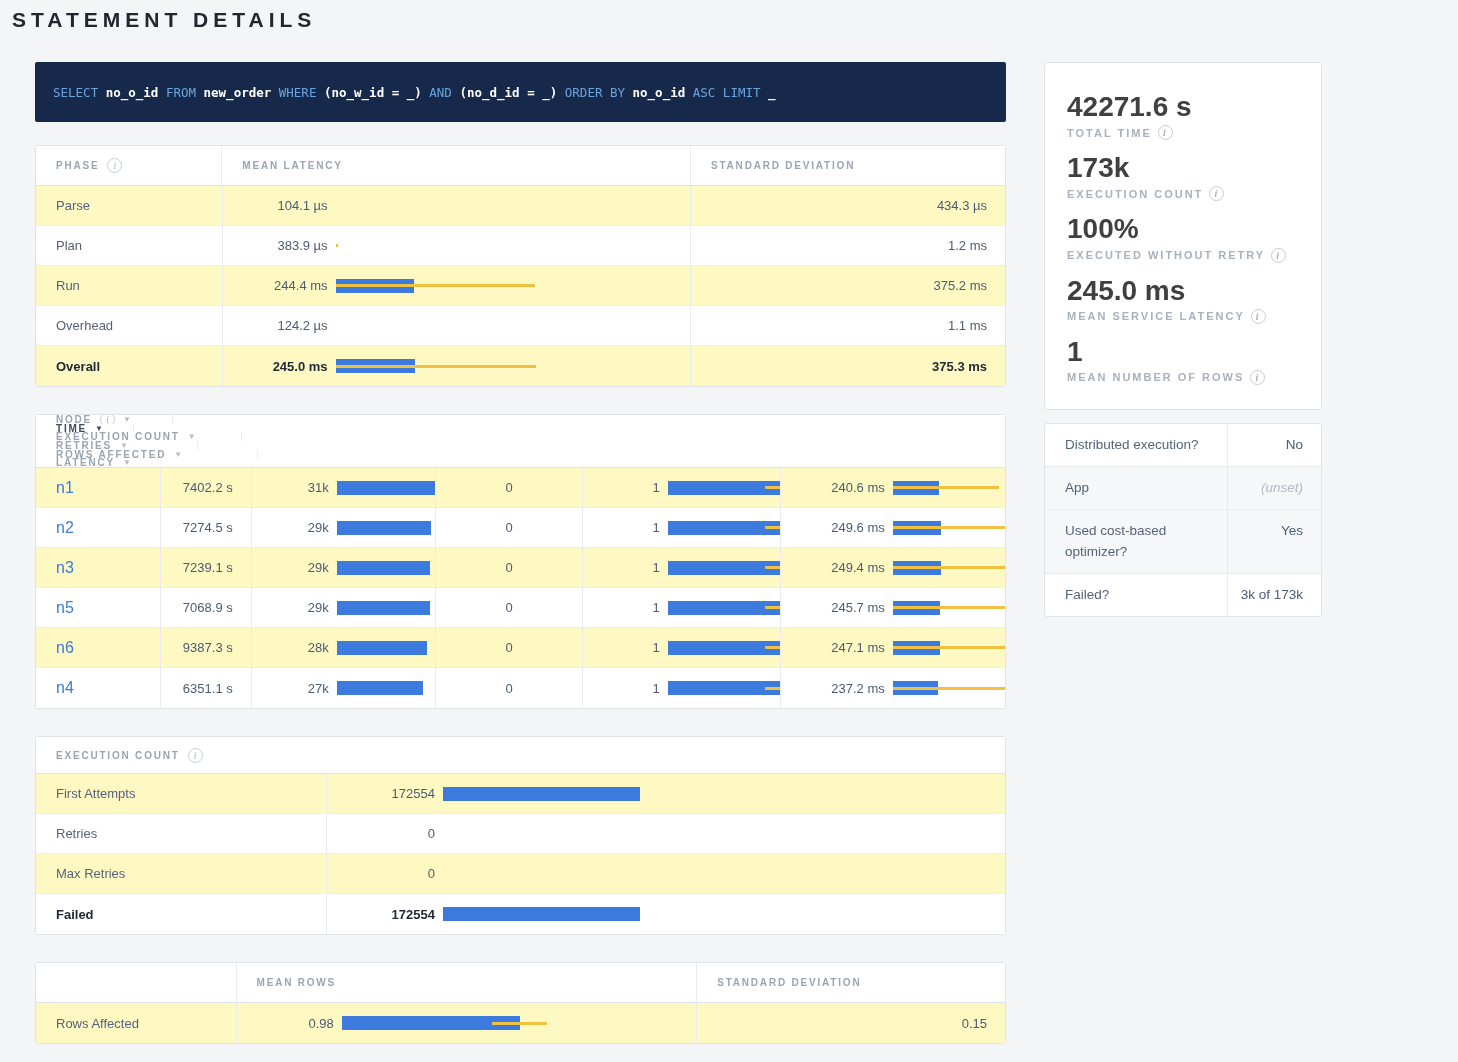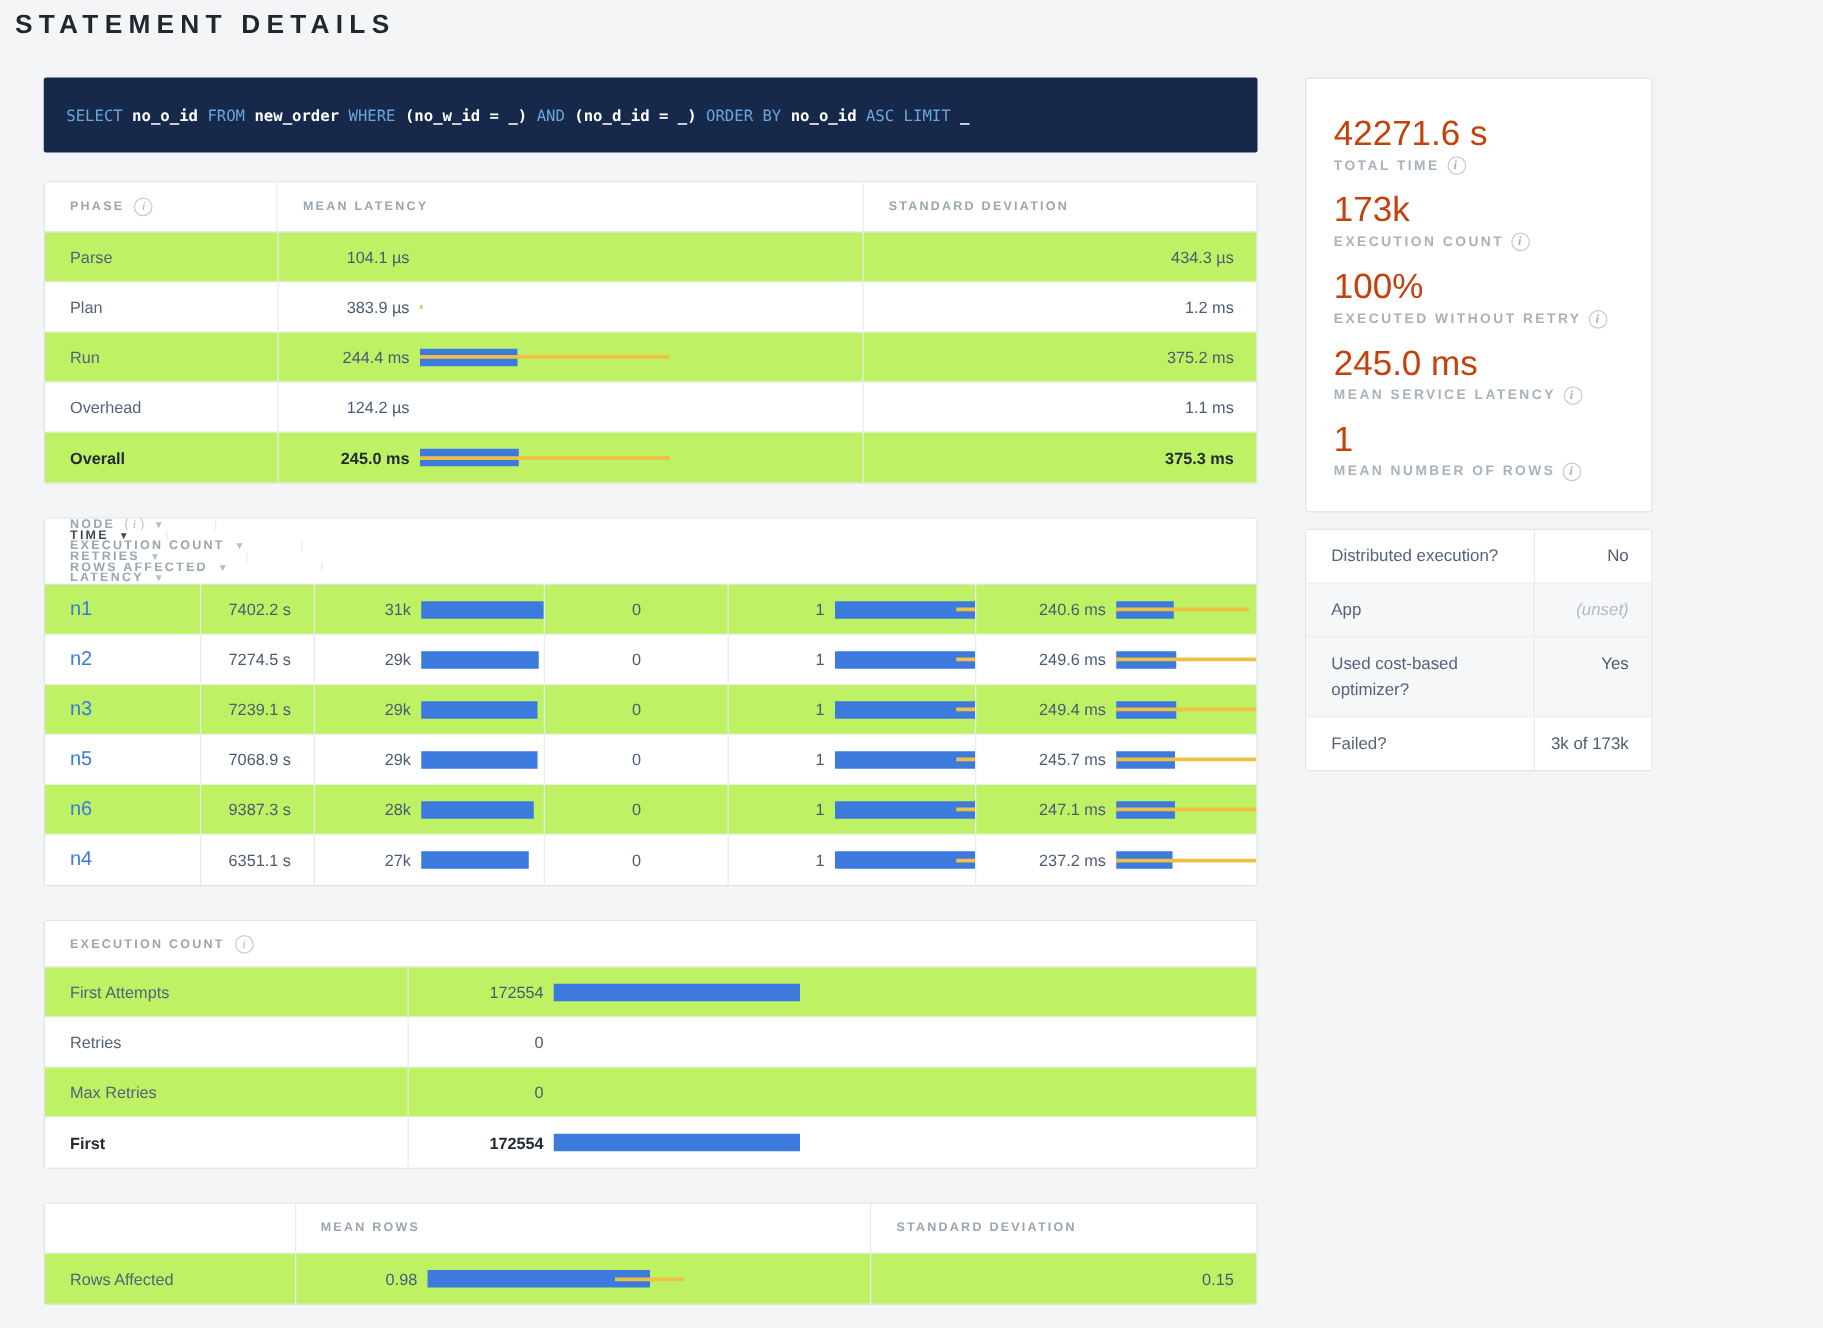--- a/index.html
+++ b/index.html
@@ -14,21 +14,21 @@
   .sql-box { background:var(--sql-bg,#16294b); border-radius:2px; height:60px; display:flex; align-items:center;
              padding:0 18px; font-family:"DejaVu Sans Mono","Liberation Mono",monospace; font-size:12.5px; margin-bottom:23px; }
   .sql-kw { color:var(--sql-kw,#69a5dc); }
   .sql-id { color:#ffffff; font-weight:bold; }
 
   
   .card { background:#fff; border:1px solid #e0e3e8; border-radius:3px; }
   .table { margin-bottom:27px; }
   .trow { display:flex; align-items:stretch; height:40px; border-bottom:1px solid #eceef1; background:#fff; }
   .trow:last-child { border-bottom:none; }
-  .trow.stripe { background:#bef264; }
+  .trow.stripe { background:#fef9c3; }
   .thead { background:#fff; border-bottom:1px solid #dfe3e8; }
   .thead.tall { height:53px;flex-direction:column; }
   .c { display:flex; align-items:center; padding:0 18px 0 20px; border-right:1px solid #e9ebee; height:100%; overflow:hidden; }
   .c.last { border-right:none; }
   .c.right { justify-content:flex-end; }
   .hlabel { font-size:10px; font-weight:bold; letter-spacing:1.8px; color:#9aa5b1; white-space:nowrap; }
   .hlabel.active { color:#3f4b5c;text-align:center; }
   .sort-icon { font-size:8px; color:#b6bdc7; margin-left:8px; }
   .sort-icon.active { color:#3f4b5c; }
   .info-icon { display:inline-flex; align-items:center; justify-content:center; width:15px; height:15px; flex:none;
@@ -49,21 +49,21 @@
 
   
   .pc0{width:205px} .pc1{width:523px} .pc2{width:349px}
   .nc0{width:137px} .nc1{width:98px} .nc2{width:206px} .nc3{width:162px} .nc4{width:222px} .nc5{width:252px}
   .ec0{width:321px} .ec1{width:756px} .ecfull{width:1077px}
   .rc0{width:221px} .rc1{width:514px} .rc2{width:342px}
 
   
   .stats-panel { padding:16px 22px 24px 22px; margin-bottom:13px; }
   .stat { margin-top:12px; }
-  .stat-value { font-size:28px; font-weight:400; color:#c2410c; line-height:1.15; }
+  .stat-value { font-size:28px; font-weight:700; color:#404040; line-height:1.15; }
   .stat-label { display:flex; align-items:center; font-size:11px; font-weight:bold; letter-spacing:2px; color:#a9b1bc; margin-top:2px; }
   .stat-label .info-icon { margin-left:6px; }
 
   
   .attr-row { display:flex; border-bottom:1px solid #e9ebee; background:#fff; }
   .attr-row:last-child { border-bottom:none; }
   .attr-row.stripe { background:#f6f7f8; }
   .attr-label { width:183px; flex:none; padding:11px 10px 11px 20px; font-size:13.5px; color:#56627a; line-height:1.5; border-right:1px solid #e9ebee; }
   .attr-value { flex:1; padding:11px 18px 11px 8px; font-size:13.5px; color:#4c5b74; text-align:right; line-height:1.5; }
   .attr-value.muted { color:#b3bac3; font-style:italic; }
@@ -413,21 +413,21 @@
           <div class="c ec0">
               <span class="cell-text">Max Retries</span>
             </div>
           <div class="c ec1 last barcell">
               <span class="val vw88">0</span>
               <div class="bar-box" style="width: 197px;"></div>
             </div>
         </div>
         <div class="trow bold">
           <div class="c ec0">
-              <span class="cell-text">First</span>
+              <span class="cell-text">Failed</span>
             </div>
           <div class="c ec1 last barcell">
               <span class="val vw88">172554</span>
               <div class="bar-box" style="width: 197px;">
                 <div class="bar-blue" style="width: 197px;"></div>
               </div>
             </div>
         </div>
       </div>
 

